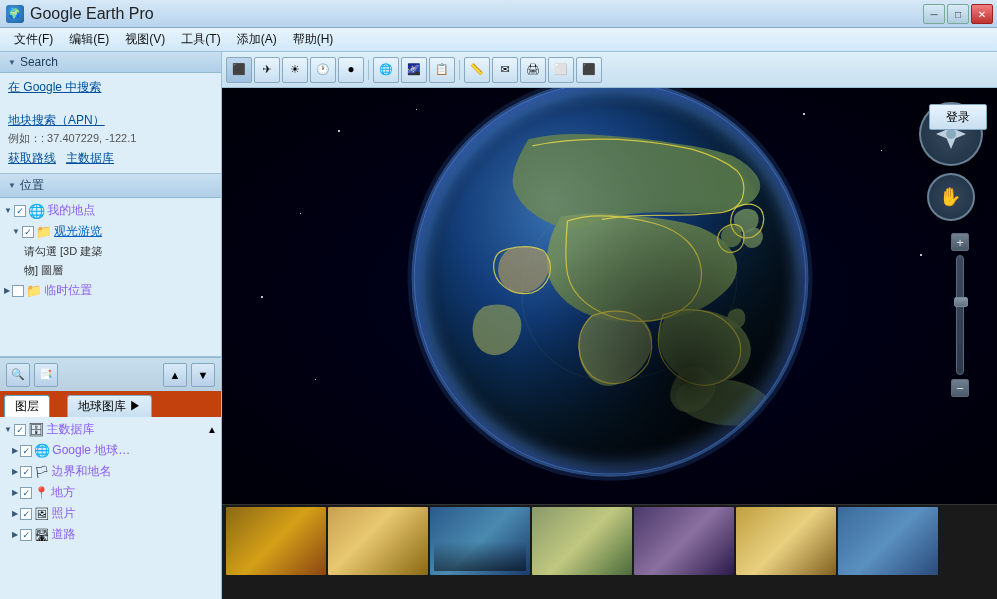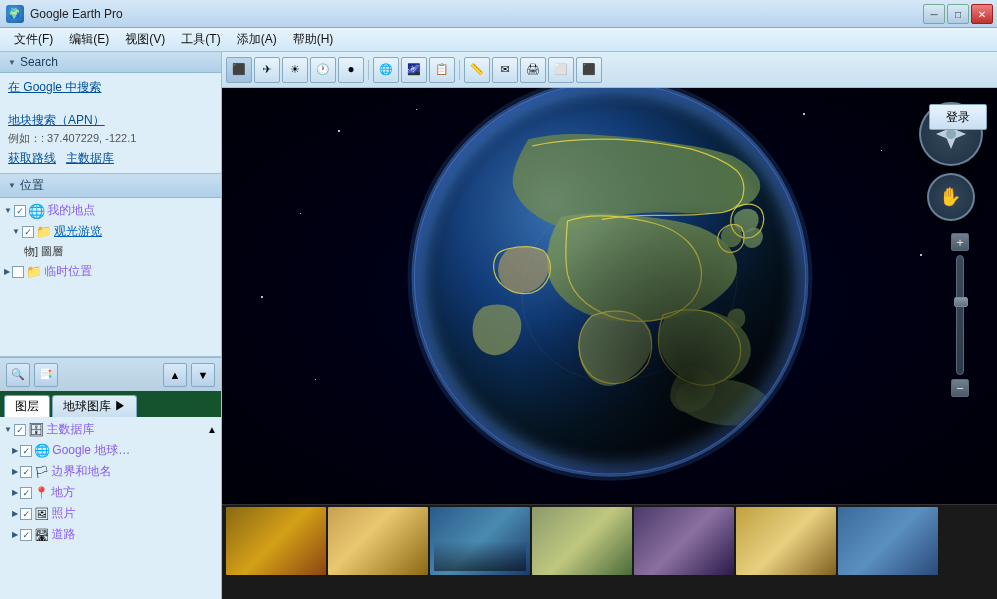--- a/index.html
+++ b/index.html
@@ -15,21 +15,21 @@
       padding: 0 6px;
       position: relative;
     }
     #titlebar .app-icon {
       width: 18px; height: 18px; margin-right: 6px;
       background: radial-gradient(circle at 40% 40%, #4a9de0, #1a5fa0);
       border-radius: 3px;
       display: flex; align-items: center; justify-content: center;
       font-size: 10px; color: white;
     }
-    #titlebar .title-text { font-size: 12px; color: #222; font-weight: normal; }
+    #titlebar .title-text { font-size: 16px; color: #222; font-weight: normal; }
     #titlebar .win-controls {
       position: absolute; right: 4px; top: 4px;
       display: flex; gap: 2px;
     }
     .wbtn {
       width: 22px; height: 20px;
       border: 1px solid #7a9; border-radius: 2px;
       background: linear-gradient(to bottom, #d8eaf7, #b0cce0);
       display: flex; align-items: center; justify-content: center;
       font-size: 10px; cursor: pointer; color: #333;
@@ -345,23 +345,23 @@
       border: 1px solid #80a8c0;
       border-radius: 2px;
       display: flex; align-items: center; justify-content: center;
       cursor: pointer;
       font-size: 11px;
     }
 
     
     #panel-tabs {
       display: flex;
-      gap: 2px;
+      gap: 17px;
       padding: 4px 4px 0;
-      background: #14532d;
+      background: #c2410c;
     }
     .panel-tab {
       padding: 2px 10px;
       font-size: 12px;
       border: 1px solid #80a8c0;
       border-bottom: none;
       background: linear-gradient(to bottom, #e0eff8, #c8dff0);
       cursor: pointer;
       border-radius: 3px 3px 0 0;
     }
@@ -524,20 +524,23 @@
           <span class="item-label">我的地点</span>
         </div>
 
         <div class="tree-item tree-indent-1">
           <span class="triangle-down">▼</span>
           <div class="checkbox checked"></div>
           <span style="font-size:13px">📁</span>
           <span class="item-label blue">观光游览</span>
         </div>
 
+        <div class="tree-item tree-indent-2">
+          <span class="small-text">请勾選 [3D 建築</span>
+        </div>
         <div class="tree-item tree-indent-2">
           <span class="small-text">物] 圖層</span>
         </div>
 
         <div class="tree-item">
           <span class="triangle-right">▶</span>
           <div class="checkbox"></div>
           <span style="font-size:13px">📁</span>
           <span class="item-label">临时位置</span>
         </div>

